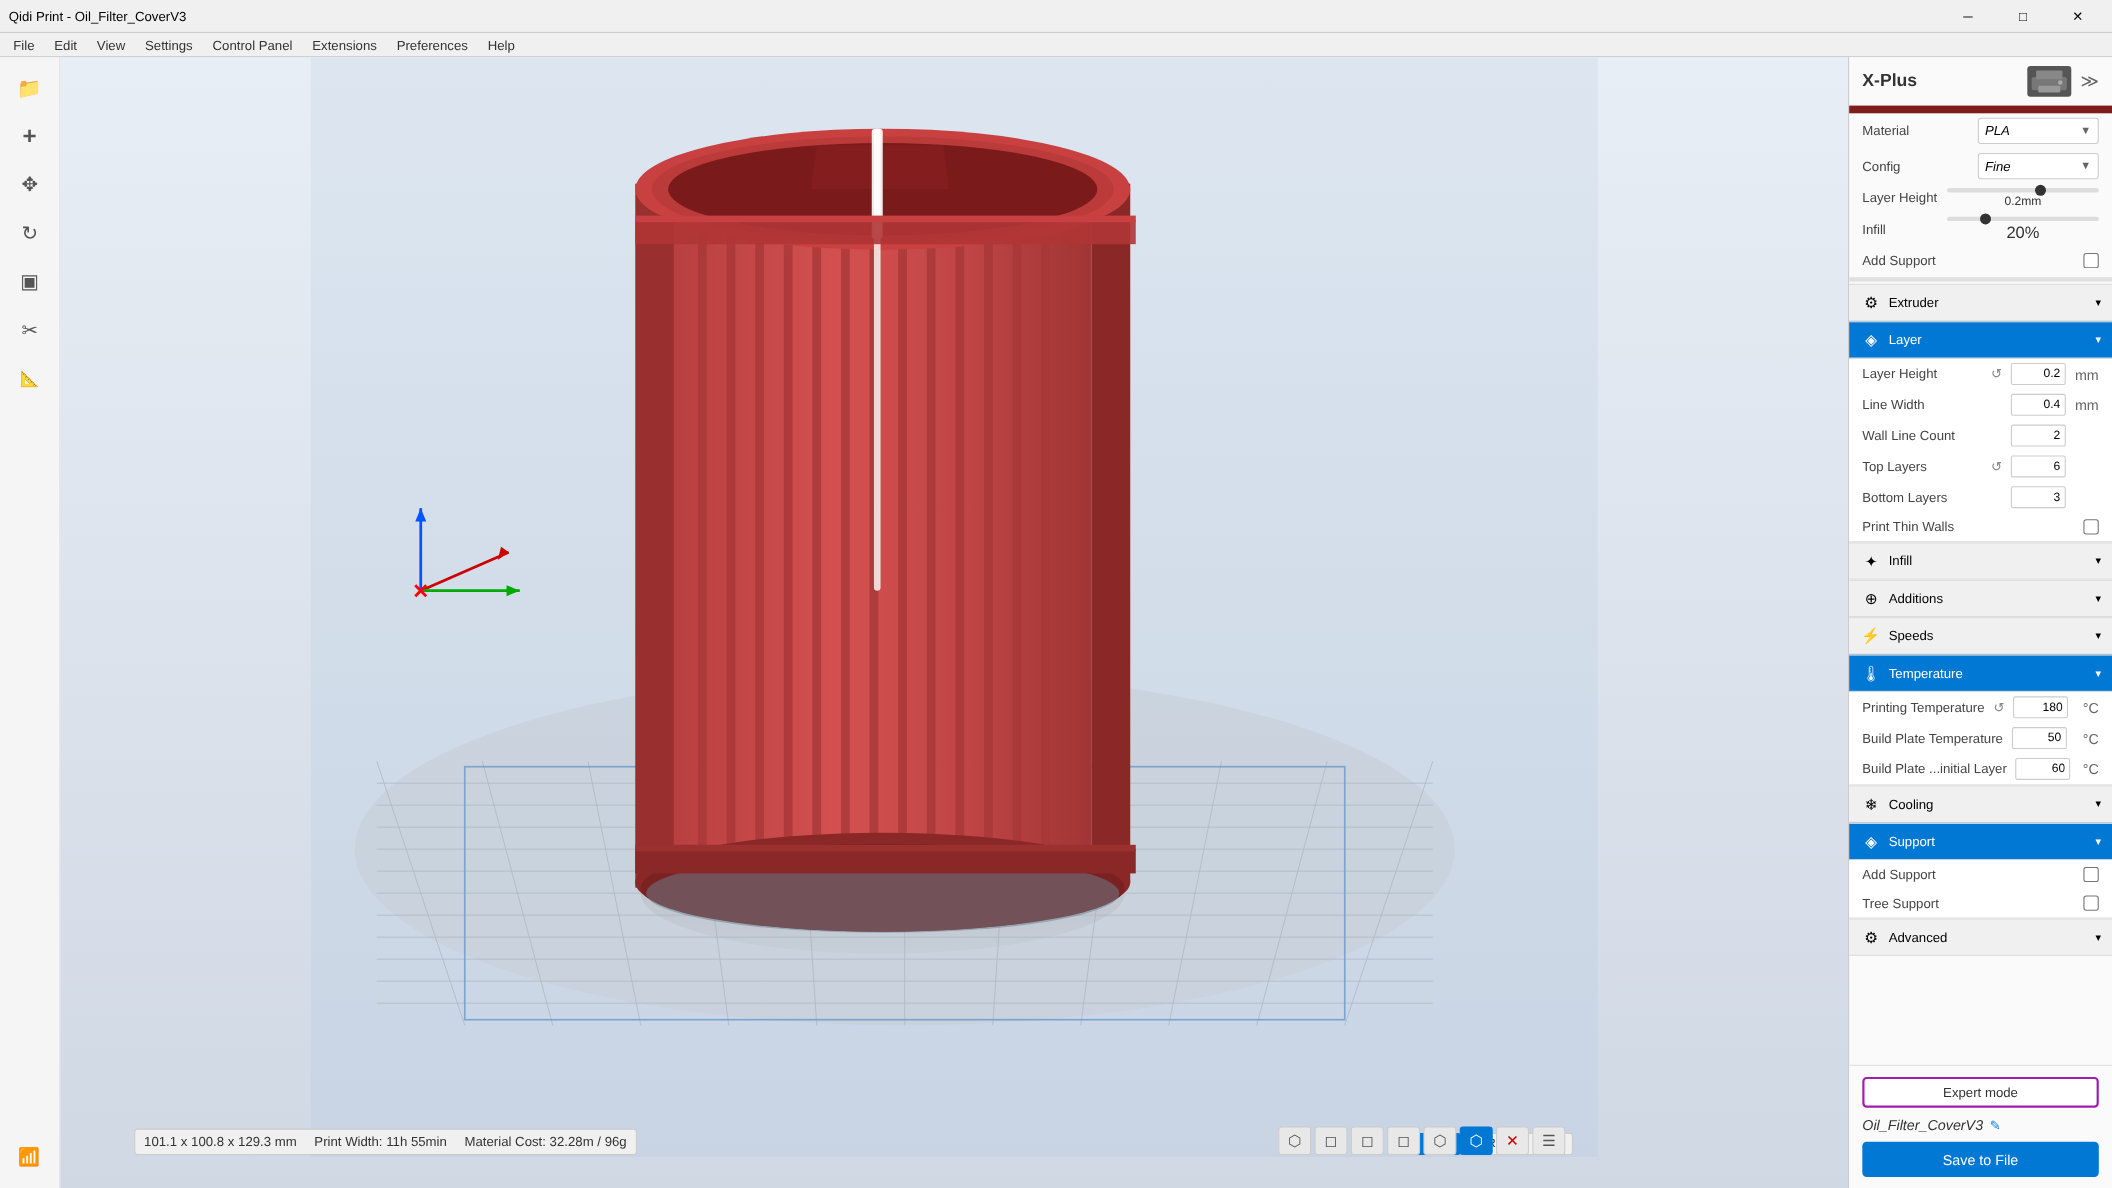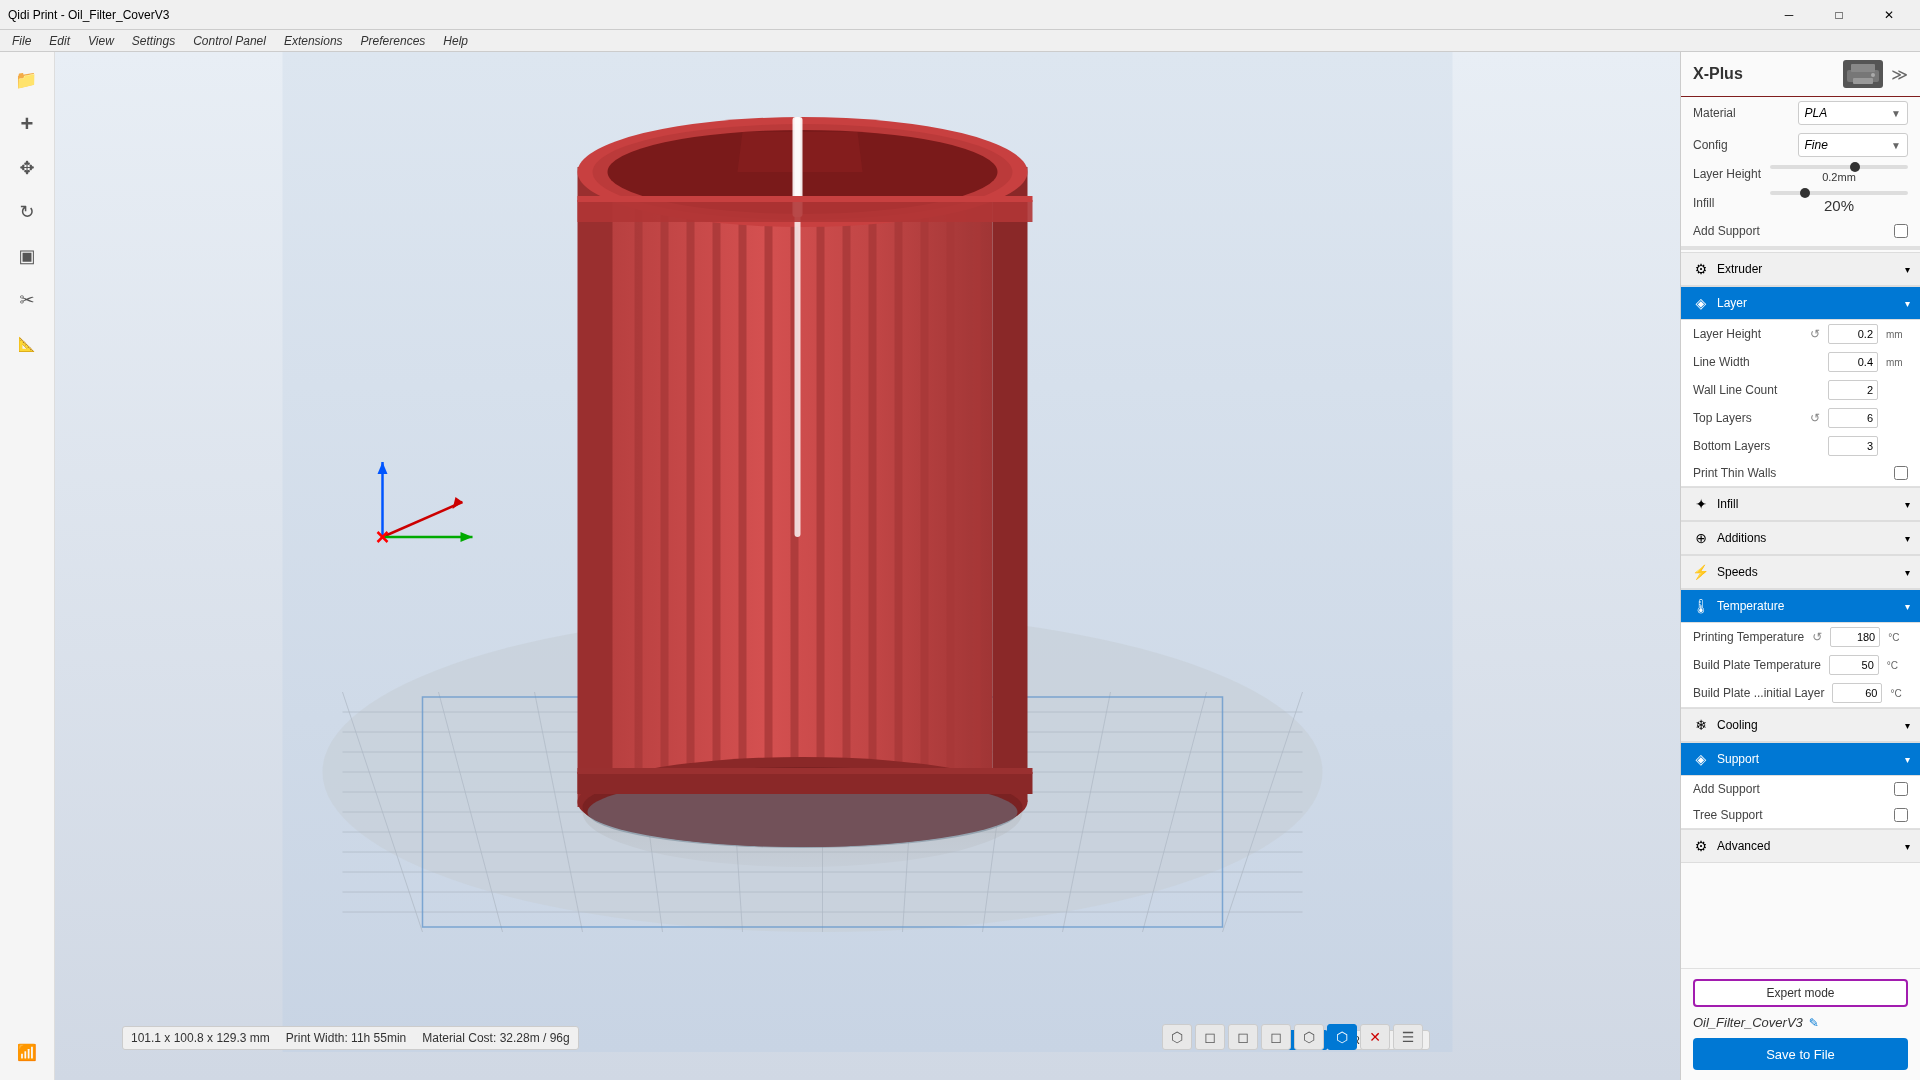--- a/index.html
+++ b/index.html
@@ -5,21 +5,21 @@
     * { margin: 0; padding: 0; box-sizing: border-box; }
     body { width: 1920px; height: 1080px; overflow: hidden; font-family: 'Segoe UI', Arial, sans-serif; font-size: 12px; background: #f0f0f0; display: flex; flex-direction: column; }
 
     
     #titlebar { height: 30px; background: #f0f0f0; display: flex; align-items: center; padding: 0 8px; border-bottom: 1px solid #ccc; justify-content: space-between; }
     #titlebar .win-controls { display: flex; gap: 4px; }
     #titlebar .win-btn { width: 46px; height: 30px; display: flex; align-items: center; justify-content: center; cursor: pointer; font-size: 12px; }
 
     
     #menubar { height: 22px; background: #f0f0f0; display: flex; align-items: center; padding: 0 4px; border-bottom: 1px solid #ccc; gap: 2px; }
-    .menu-item { padding: 2px 8px; cursor: pointer; font-size: 12px; color: #333; font-style: italic; }
+    .menu-item { padding: 2px 8px; cursor: pointer; font-size: 12px; color: #333; }
 
     
     #main { display: flex; flex: 1; height: calc(1080px - 52px); }
 
     
     #left-toolbar { width: 55px; background: #f5f5f5; border-right: 1px solid #ddd; display: flex; flex-direction: column; align-items: center; padding: 8px 0; gap: 4px; }
     .tool-btn { width: 40px; height: 40px; display: flex; align-items: center; justify-content: center; cursor: pointer; border-radius: 4px; color: #555; font-size: 18px; }
 
     
     #viewport { flex: 1; background: linear-gradient(180deg, #e8eef5 0%, #d0d8e4 100%); position: relative; overflow: hidden; }
@@ -30,21 +30,21 @@
     .view-btn.active { background: #0078d4; color: white; border-color: #0078d4; }
     .bt-icon { width: 30px; height: 26px; background: #e8e8e8; border: 1px solid #ccc; border-radius: 3px; cursor: pointer; display: flex; align-items: center; justify-content: center; font-size: 14px; color: #555; }
     .bt-icon.active { background: #0078d4; color: white; border-color: #0078d4; }
 
     
     #right-panel { width: 240px; background: #fafafa; border-left: 1px solid #ccc; display: flex; flex-direction: column; overflow-y: auto; }
     #right-panel::-webkit-scrollbar { width: 6px; }
     #right-panel::-webkit-scrollbar-thumb { background: #ccc; border-radius: 3px; }
 
     
-    .panel-header { padding: 8px 12px; display: flex; align-items: center; justify-content: space-between; border-bottom: 1px solid #7f1d1d; }
+    .panel-header { padding: 8px 12px; display: flex; align-items: center; justify-content: space-between; border-bottom: 7px solid #7f1d1d; }
     .panel-title { font-size: 16px; font-weight: 600; color: #333; }
     .panel-header-right { display: flex; align-items: center; gap: 8px; }
     .printer-icon { width: 40px; height: 28px; background: #555; border-radius: 3px; display: flex; align-items: center; justify-content: center; color: white; font-size: 10px; }
     .expand-btn { cursor: pointer; color: #666; font-size: 16px; }
 
     
     .control-row { display: flex; align-items: center; padding: 4px 12px; gap: 8px; min-height: 26px; }
     .control-label { font-size: 12px; color: #444; flex: 1; white-space: nowrap; }
     .slider-container { flex: 2; position: relative; }
     .slider-track { width: 100%; height: 4px; background: #ddd; border-radius: 2px; position: relative; }
@@ -53,21 +53,21 @@
 
     
     .section-header { display: flex; align-items: center; padding: 6px 10px; background: #f0f0f0; border-top: 1px solid #ddd; border-bottom: 1px solid #ddd; cursor: pointer; }
     .section-header.active { background: #0078d4; color: white; }
     .section-icon { width: 20px; height: 20px; margin-right: 6px; display: flex; align-items: center; justify-content: center; font-size: 14px; }
     .section-title { flex: 1; font-size: 12px; font-weight: 500; }
     .section-arrow { font-size: 10px; }
 
     
     .num-input { width: 50px; height: 20px; border: 1px solid #ccc; border-radius: 2px; background: white; font-size: 11px; padding: 0 4px; text-align: right; }
-    .unit-label { font-size: 10px; color: #666; width: 22px; }
+    .unit-label { font-size: 13px; color: #666; width: 22px; text-align: right; }
 
     
     .reset-icon { font-size: 12px; color: #888; cursor: pointer; }
 
     
     .bottom-panel { padding: 10px 12px; border-top: 1px solid #e0e0e0; margin-top: auto; background: #fafafa; }
     .file-name-row { display: flex; align-items: center; gap: 6px; margin-bottom: 8px; }
     .file-name { font-size: 13px; font-weight: 500; color: #333; font-style: italic; }
     .edit-icon { font-size: 12px; color: #0078d4; cursor: pointer; }
     .save-btn { width: 100%; height: 32px; background: #0078d4; color: white; border: none; border-radius: 4px; font-size: 13px; cursor: pointer; font-weight: 500; }

